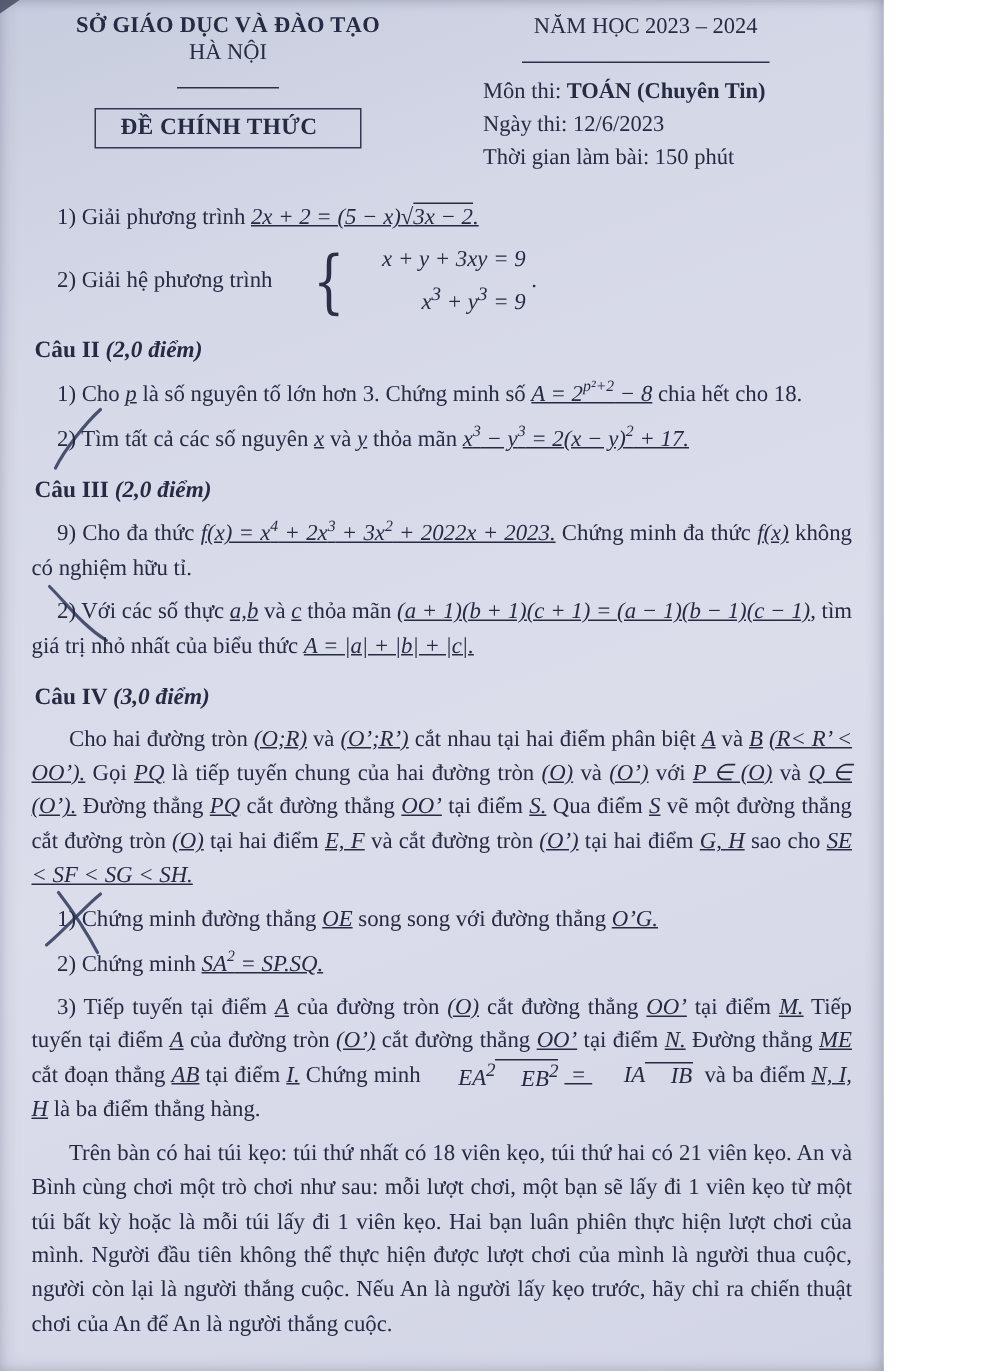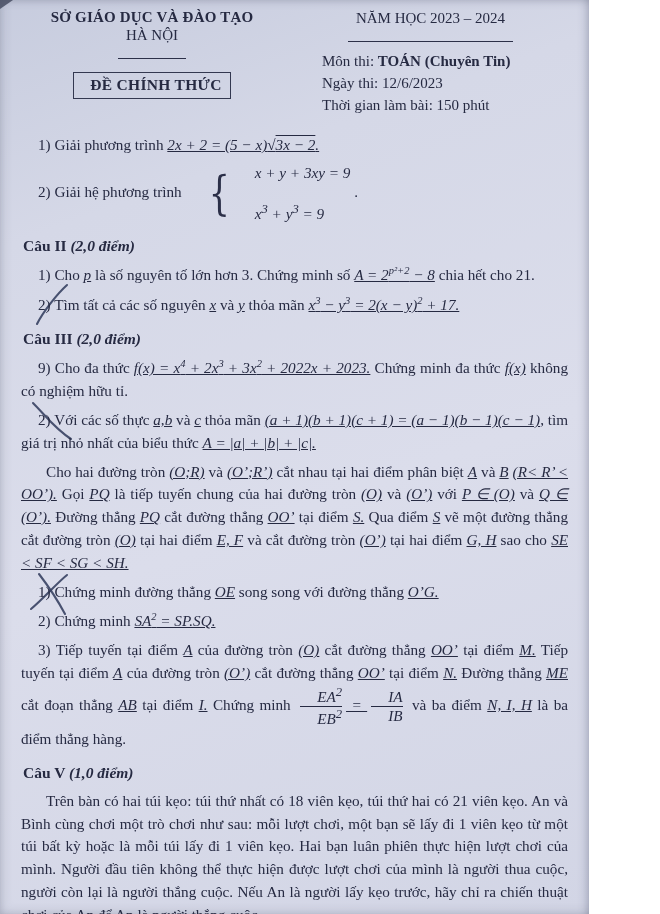--- a/index.html
+++ b/index.html
@@ -16,37 +16,37 @@
   }
   .corner{position:absolute;top:0;left:0;width:0;height:0;
     border-top:9px solid #474c61;border-right:13px solid transparent;opacity:.85;}
   
   .header{display:flex;padding:9px 16px 0 16px;}
   .h-left{width:272px;text-align:center;}
   .h-right{flex:1;text-align:center;}
   .hl1,.hr1{font-weight:bold;font-size:15px;letter-spacing:.2px;}
   .under{display:inline-block;border-bottom:1.4px solid #2c3048;padding:1px 8px 14px 8px;font-weight:normal;font-size:15px;}
   .boxwrap{margin-top:13px;}
-  .debox{display:inline-block;border:1.5px solid #333850;padding:3px 8px 4px 16px;font-weight:bold;font-size:15.5px;letter-spacing:.3px;}
+  .debox{display:inline-block;border:1.5px solid #333850;padding:3px 28px 4px 16px;font-weight:bold;font-size:15.5px;letter-spacing:.3px;}
   .r-meta{text-align:left;margin:9px 0 0 34px;font-size:15px;line-height:1.45;}
   
   .content{padding:12px 21px 0 21px;font-size:15.2px;line-height:1.5;}
   .sec-h{font-weight:bold;font-size:15.5px;margin:10px 0 2px 2px;position:relative;}
   .sec-p{font-style:italic;}
   .item{margin:6px 0;text-align:justify;text-indent:17px;position:relative;}
   .intro{text-indent:25px;}
   .m{font-style:italic;text-decoration:underline;}
   .m sup{font-size:10.5px;font-style:italic;}
   .ov{text-decoration:overline;font-style:italic;}
   .sq{font-style:normal;}
   .sys{display:inline-flex;align-items:center;vertical-align:middle;margin-left:5px;}
   .brace{font-family:"DejaVu Serif",serif;font-size:46px;font-weight:200;line-height:.85;transform:scaleX(.72);margin-right:1px;color:#2b2f48;}
-  .eqs{display:inline-flex;flex-direction:column;gap:17px;text-align:left;}
+  .eqs{display:inline-flex;flex-direction:column;gap:4px;text-align:right;}
   .eq{font-style:italic;line-height:1.35;}
-  .frac{display:inline-flex;flex-direction:column;vertical-align:middle;text-align:center;margin:0 4px;line-height:1.18;font-style:italic;}
+  .frac{display:inline-flex;flex-direction:row;vertical-align:middle;text-align:center;margin:0 4px;line-height:1.18;font-style:italic;}
   .frac .den{border-top:1.3px solid #262a42;}
   
   .pen{position:absolute;pointer-events:none;}
   .pen path{stroke:#333e5e;stroke-width:2.1;fill:none;stroke-linecap:round;opacity:.88;}
 </style>
 </head>
 <body>
 
 <div class="page">
   <div class="corner"></div>
@@ -76,55 +76,55 @@
           <span class="brace">{</span>
           <span class="eqs">
             <span class="eq">x + y + 3xy = 9</span>
             <span class="eq">x<sup>3</sup> + y<sup>3</sup> = 9</span>
           </span>
         </span><span class="t"> .</span></p>
 
     <div class="sec-h">
       <span>Câu II</span> <span class="sec-p">(2,0 điểm)</span>
     </div>
-    <p class="item"><span class="t">1)  Cho </span><span class="m">p</span><span class="t"> là số nguyên tố lớn hơn 3. Chứng minh số </span><span class="m">A = 2<sup>p²+2</sup> − 8</span><span class="t"> chia hết cho 21.</span></p>
+    <p class="item"><span class="t">1)  Cho </span><span class="m">p</span><span class="t"> là số nguyên tố lớn hơn 3. Chứng minh số </span><span class="m">A = 2<sup>p²+2</sup> − 8</span><span class="t"> chia hết cho 18.</span></p>
     <div style="position:relative">
       <svg class="pen" style="left:8px;top:-11px" width="44" height="46" viewBox="0 0 44 46">
           <path d="M8 42 C14 30 28 12 38 3"></path>
         </svg>
       <p class="item"><span class="t">2)  Tìm tất cả các số nguyên </span><span class="m">x</span><span class="t"> và </span><span class="m">y</span><span class="t"> thỏa mãn </span><span class="m">x<sup>3</sup> − y<sup>3</sup> = 2(x − y)<sup>2</sup> + 17.</span></p>
     </div>
 
     <div class="sec-h">
       <span>Câu III</span> <span class="sec-p">(2,0 điểm)</span>
     </div>
     <p class="item"><span class="t">9)  Cho đa thức </span><span class="m">f(x) = x<sup>4</sup> + 2x<sup>3</sup> + 3x<sup>2</sup> + 2022x + 2023.</span><span class="t"> Chứng minh đa thức </span><span class="m">f(x)</span><span class="t"> không có nghiệm hữu tỉ.</span></p>
     <div style="position:relative">
       <svg class="pen" style="left:6px;top:-10px" width="48" height="46" viewBox="0 0 48 46">
           <path d="M6 4 C18 16 28 30 44 40"></path>
         </svg>
       <p class="item"><span class="t">2)  Với các số thực </span><span class="m">a,b</span><span class="t"> và </span><span class="m">c</span><span class="t"> thỏa mãn </span><span class="m">(a + 1)(b + 1)(c + 1) = (a − 1)(b − 1)(c − 1)</span><span class="t">, tìm giá trị nhỏ nhất của biểu thức </span><span class="m">A = |a| + |b| + |c|.</span></p>
     </div>
 
+    <div class="sec-h">
+      <span>Câu IV</span> <span class="sec-p">(3,0 điểm)</span>
+    </div>
     <p class="item intro"><span class="t">Cho hai đường tròn </span><span class="m">(O;R)</span><span class="t"> và </span><span class="m">(O’;R’)</span><span class="t"> cắt nhau tại hai điểm phân biệt </span><span class="m">A</span><span class="t"> và </span><span class="m">B</span><span class="t"> </span><span class="m">(R&lt; R’ &lt; OO’).</span><span class="t"> Gọi </span><span class="m">PQ</span><span class="t"> là tiếp tuyến chung của hai đường tròn </span><span class="m">(O)</span><span class="t"> và </span><span class="m">(O’)</span><span class="t"> với </span><span class="m">P ∈ (O)</span><span class="t"> và </span><span class="m">Q ∈ (O’).</span><span class="t"> Đường thẳng </span><span class="m">PQ</span><span class="t"> cắt đường thẳng </span><span class="m">OO’</span><span class="t"> tại điểm </span><span class="m">S.</span><span class="t"> Qua điểm </span><span class="m">S</span><span class="t"> vẽ một đường thẳng cắt đường tròn </span><span class="m">(O)</span><span class="t"> tại hai điểm </span><span class="m">E, F</span><span class="t"> và cắt đường tròn </span><span class="m">(O’)</span><span class="t"> tại hai điểm </span><span class="m">G, H</span><span class="t"> sao cho </span><span class="m">SE &lt; SF &lt; SG &lt; SH.</span></p>
     <div style="position:relative">
       <svg class="pen" style="left:6px;top:-10px" width="46" height="48" viewBox="0 0 46 48">
           <path d="M4 38 C16 28 30 12 40 4"></path>
           <path d="M12 3 C22 16 30 28 38 43"></path>
         </svg>
       <p class="item"><span class="t">1)  Chứng minh đường thẳng </span><span class="m">OE</span><span class="t"> song song với đường thẳng </span><span class="m">O’G.</span></p>
     </div>
     <p class="item"><span class="t">2)  Chứng minh </span><span class="m">SA<sup>2</sup> = SP.SQ.</span></p>
     <p class="item"><span class="t">3)  Tiếp tuyến tại điểm </span><span class="m">A</span><span class="t"> của đường tròn </span><span class="m">(O)</span><span class="t"> cắt đường thẳng </span><span class="m">OO’</span><span class="t"> tại điểm </span><span class="m">M.</span><span class="t"> Tiếp tuyến tại điểm </span><span class="m">A</span><span class="t"> của đường tròn </span><span class="m">(O’)</span><span class="t"> cắt đường thẳng </span><span class="m">OO’</span><span class="t"> tại điểm </span><span class="m">N.</span><span class="t"> Đường thẳng </span><span class="m">ME</span><span class="t"> cắt đoạn thẳng </span><span class="m">AB</span><span class="t"> tại điểm </span><span class="m">I.</span><span class="t"> Chứng minh </span><span class="frac">
           <span class="num">EA<sup>2</sup></span>
           <span class="den">EB<sup>2</sup></span>
         </span><span class="m"> = </span><span class="frac">
           <span class="num">IA</span>
           <span class="den">IB</span>
         </span><span class="t"> và ba điểm </span><span class="m">N, I, H</span><span class="t"> là ba điểm thẳng hàng.</span></p>
 
-    <div class="sec-h">
-      <span>Câu V</span> <span class="sec-p">(1,0 điểm)</span>
-    </div>
     <p class="item intro"><span class="t">Trên bàn có hai túi kẹo: túi thứ nhất có 18 viên kẹo, túi thứ hai có 21 viên kẹo. An và Bình cùng chơi một trò chơi như sau: mỗi lượt chơi, một bạn sẽ lấy đi 1 viên kẹo từ một túi bất kỳ hoặc là mỗi túi lấy đi 1 viên kẹo. Hai bạn luân phiên thực hiện lượt chơi của mình. Người đầu tiên không thể thực hiện được lượt chơi của mình là người thua cuộc, người còn lại là người thắng cuộc. Nếu An là người lấy kẹo trước, hãy chỉ ra chiến thuật chơi của An để An là người thắng cuộc.</span></p>
 
   </div>
 </div>
 
 </body></html>

